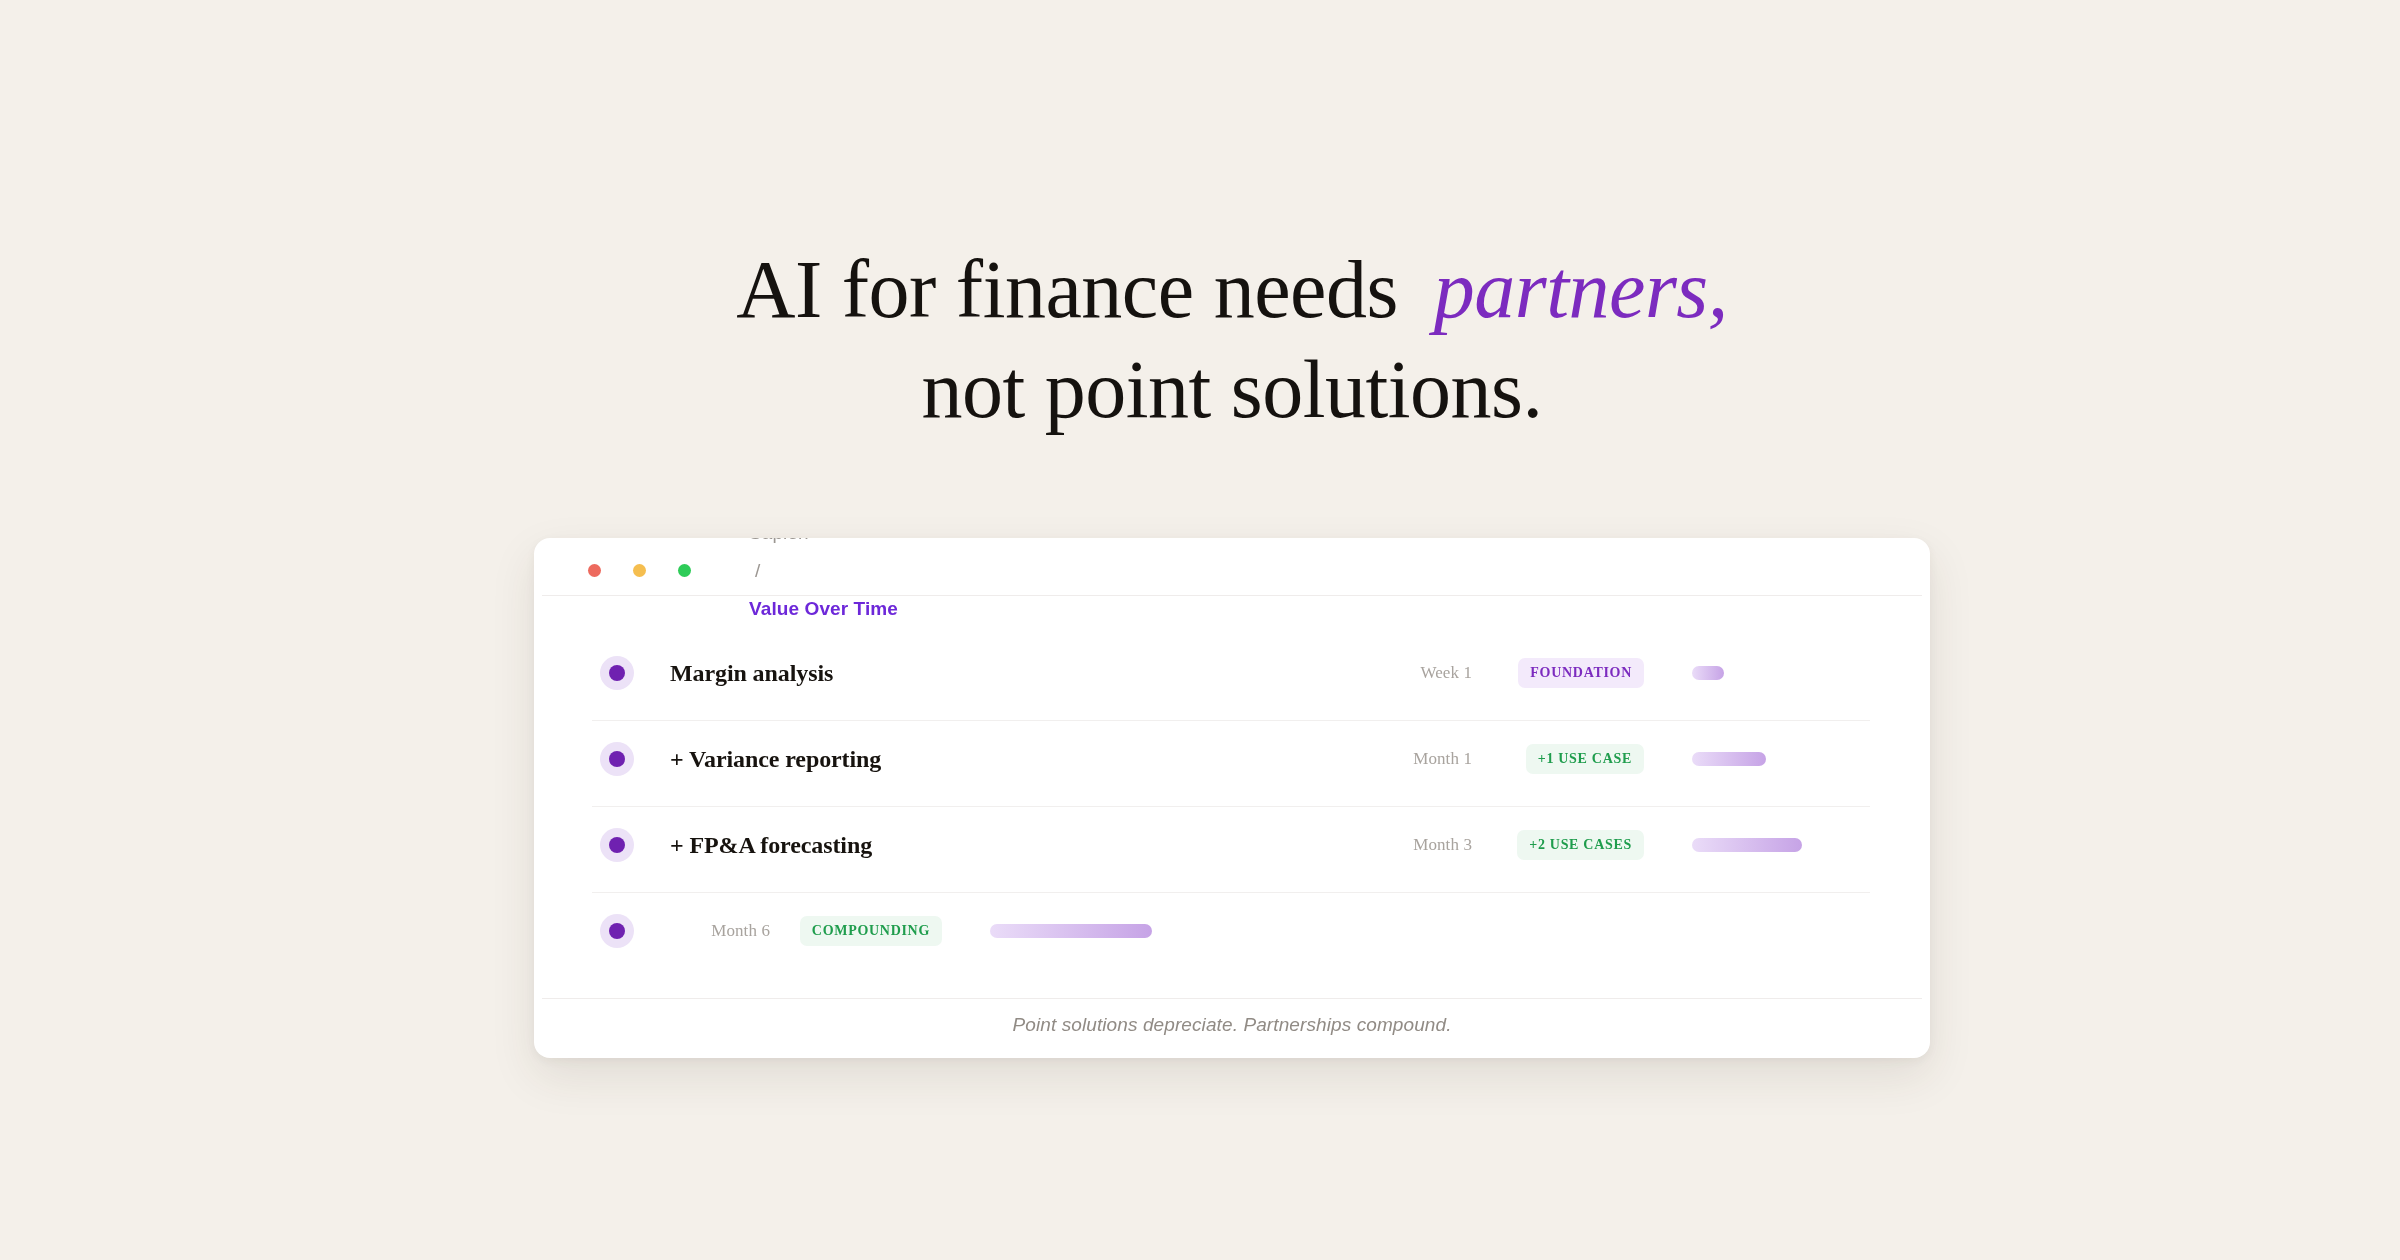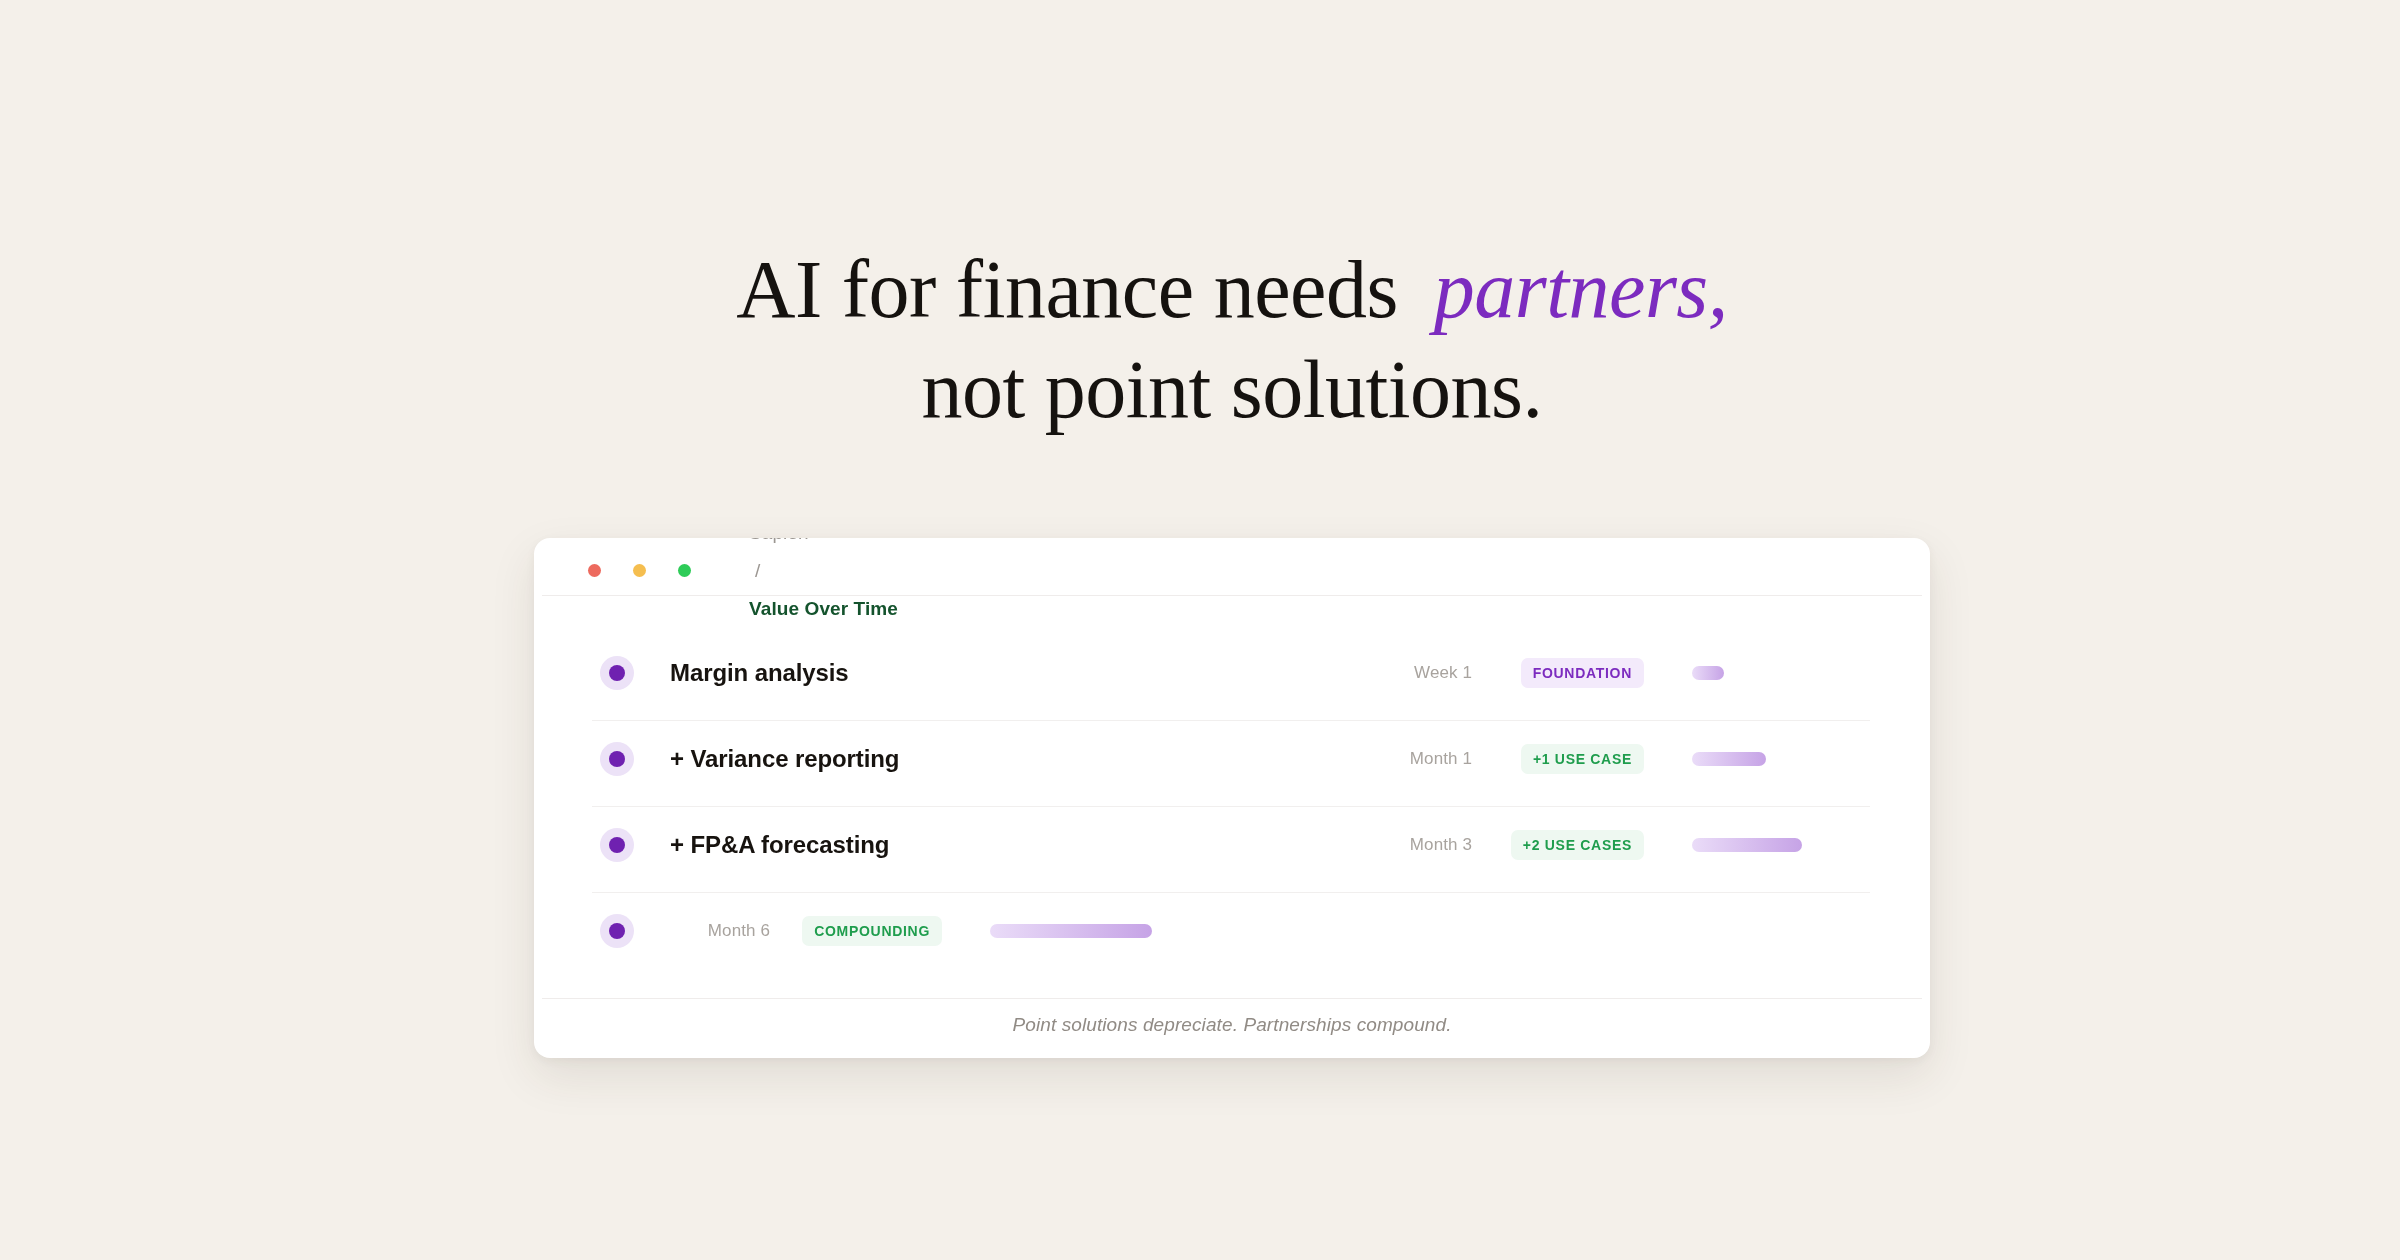--- a/index.html
+++ b/index.html
@@ -72,32 +72,33 @@
     margin-left:34px;
     font-size:19px;
     display:flex;
     gap:0;
     align-items:baseline;
     letter-spacing:0.1px;
     flex-direction:column;
   }
   .crumb .app  { color:#9b9691; font-weight:400; }
   .crumb .sep  { color:#9b9691; font-weight:400; padding:0 6px; }
-  .crumb .view { color:#14532d; font-weight:700; }
+  .crumb .view { color:#6d28d9; font-weight:700; }
 
   
   .rows {
     padding:22px 0 20px 0;
   }
   .row {
     position:relative;
     display:flex;
     align-items:center;
     height:78px;
     padding:0 44px 0 42px;
+    font-family:Liberation Serif, serif;
   }
   .row + .row::before {
     content:"";
     position:absolute;
     left:42px;
     right:44px;
     top:0;
     height:1px;
     background:#f1efee;
   }

